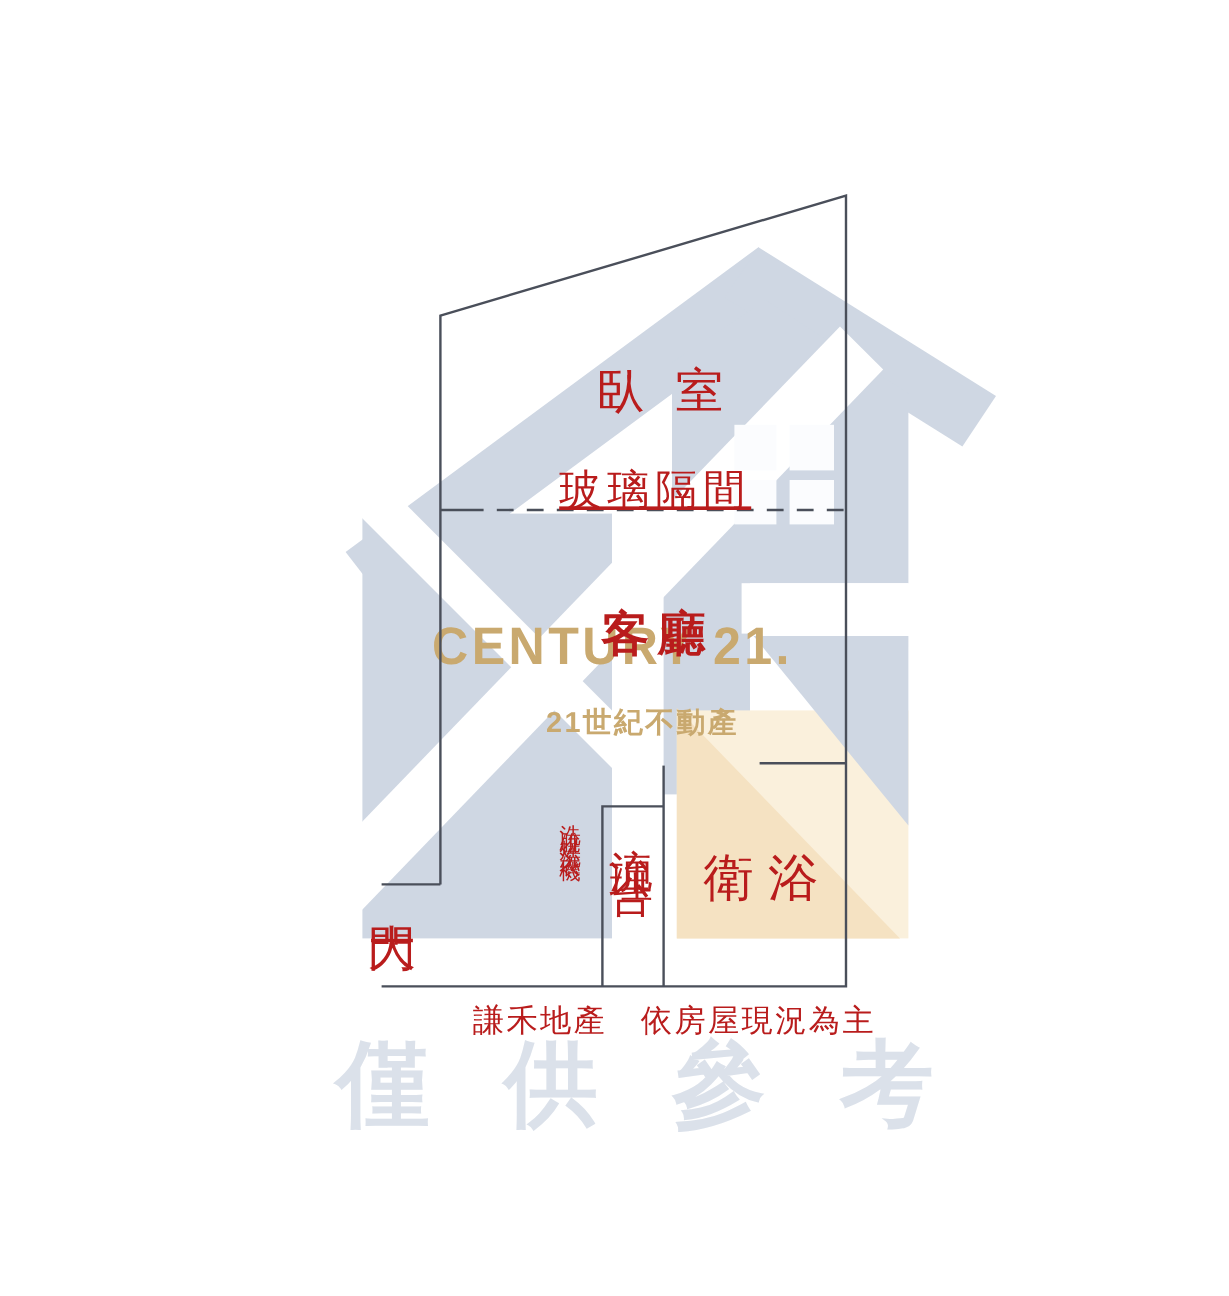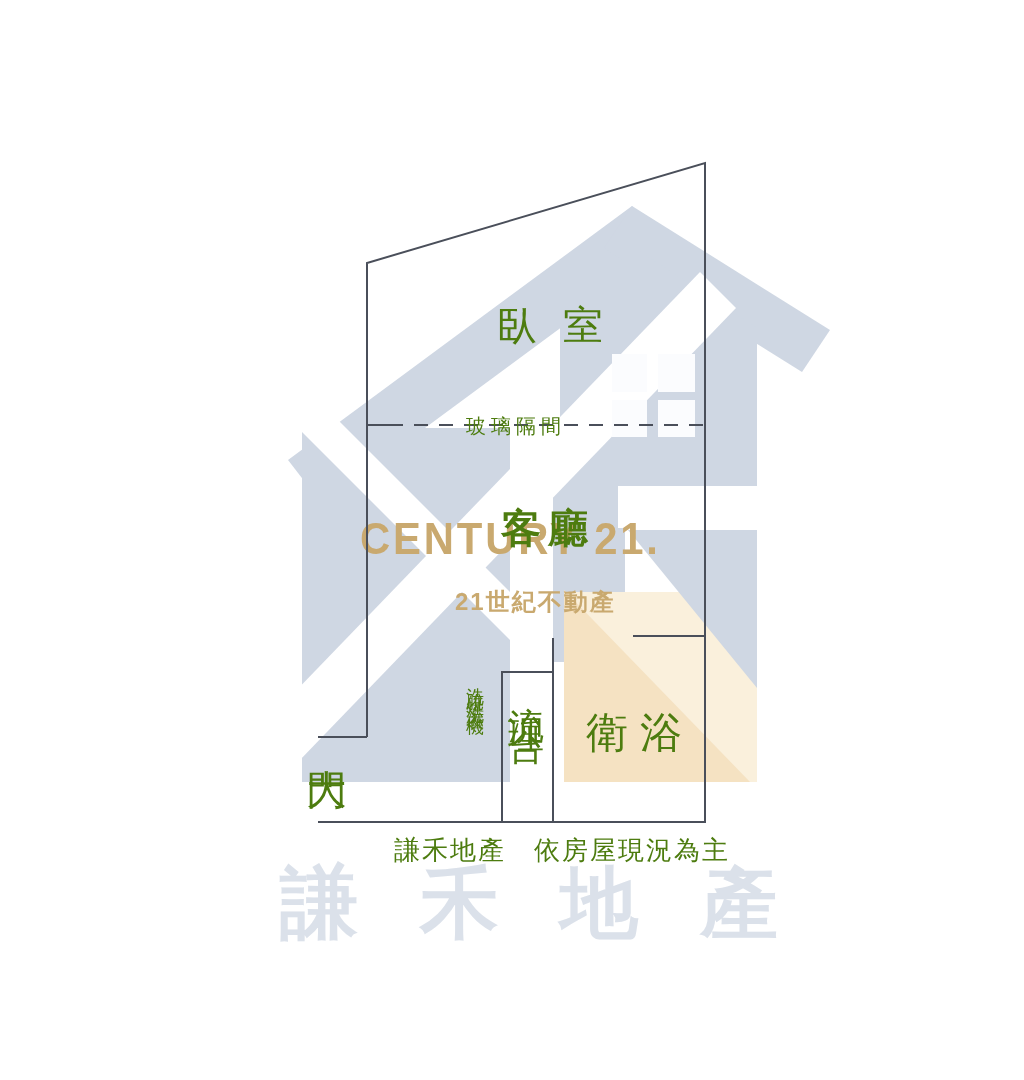--- a/index.html
+++ b/index.html
@@ -20,23 +20,23 @@
     left:455px;top:586px;z-index:2;
     font-family:"Liberation Sans","DejaVu Sans",sans-serif;
     font-weight:bold;font-size:24px;letter-spacing:2px;color:#c9a96f;white-space:nowrap;
   }
   .agency{
     left:280px;top:852px;z-index:1;
     font-family:"Liberation Sans","DejaVu Sans",sans-serif;
     font-weight:bold;font-size:78px;letter-spacing:62px;color:#dbe1ea;white-space:nowrap;
   }
   
-  .plan-label{color:#4d7c0f;z-index:4;white-space:nowrap;line-height:1;}
+  .plan-label{color:#b91c1c;z-index:4;white-space:nowrap;line-height:1;}
   .lbl-bedroom{left:497px;top:306px;font-size:40px;letter-spacing:26px;}
-  .lbl-glass{left:466px;top:416px;font-size:20px;letter-spacing:5px;}
+  .lbl-glass{left:466px;top:391px;font-size:35px;letter-spacing:5px;text-decoration:underline;}
   .lbl-living{left:501px;top:509px;font-size:40px;letter-spacing:7px;font-weight:bold;}
   .lbl-bath{left:586px;top:712px;font-size:42px;letter-spacing:12px;}
   .vtext{writing-mode:vertical-rl;text-orientation:upright;}
   .lbl-door{left:306px;top:738px;font-size:40px;letter-spacing:3px;}
   .lbl-counter{left:508px;top:678px;font-size:36px;letter-spacing:11px;}
   .lbl-washer{left:466px;top:673px;font-size:18px;letter-spacing:6px;}
   .lbl-disclaimer{left:394px;top:838px;font-size:26px;letter-spacing:2px;z-index:4;}
 </style>
 </head>
 <body>
@@ -72,21 +72,21 @@
       <rect x="612" y="354" width="35" height="38" fill="#fbfcfe"></rect>
       <rect x="658" y="354" width="37" height="38" fill="#fbfcfe"></rect>
       <rect x="612" y="400" width="35" height="37" fill="#fbfcfe"></rect>
       <rect x="658" y="400" width="37" height="37" fill="#fbfcfe"></rect>
     </g>
   </svg>
 
   <div class="abs c21-word">CENTURY 21.</div>
   <div class="abs c21-sub">21世紀不動產</div>
 
-  <div class="abs agency">謙禾地產</div>
+  <div class="abs agency">僅供參考</div>
 
   <svg width="1024" height="1080" style="z-index:3">
     <g stroke="#4a4f5a" stroke-width="2" fill="none">
       <path d="M367,737 L367,263 L705,163 L705,822 L318,822"></path>
       <path d="M318,737 L367,737"></path>
       <path d="M367,425 L403,425"></path>
       <path d="M414,425 L705,425" stroke-dasharray="14 11"></path>
       <path d="M633,636 L705,636"></path>
       <path d="M553,638 L553,822"></path>
       <path d="M553,672 L502,672 L502,822"></path>

